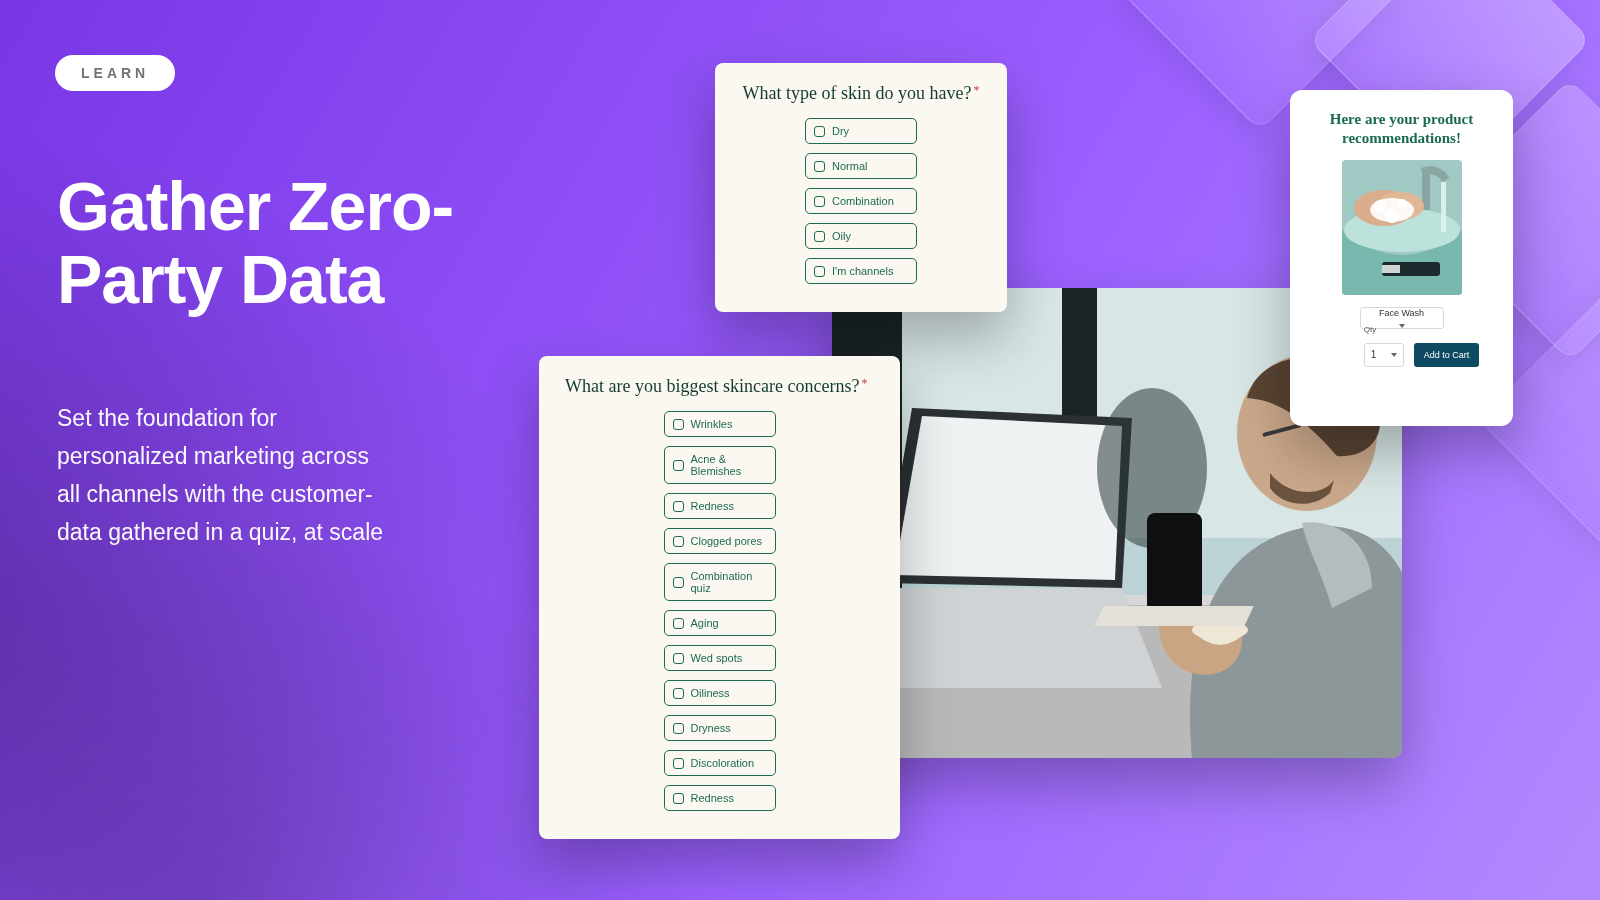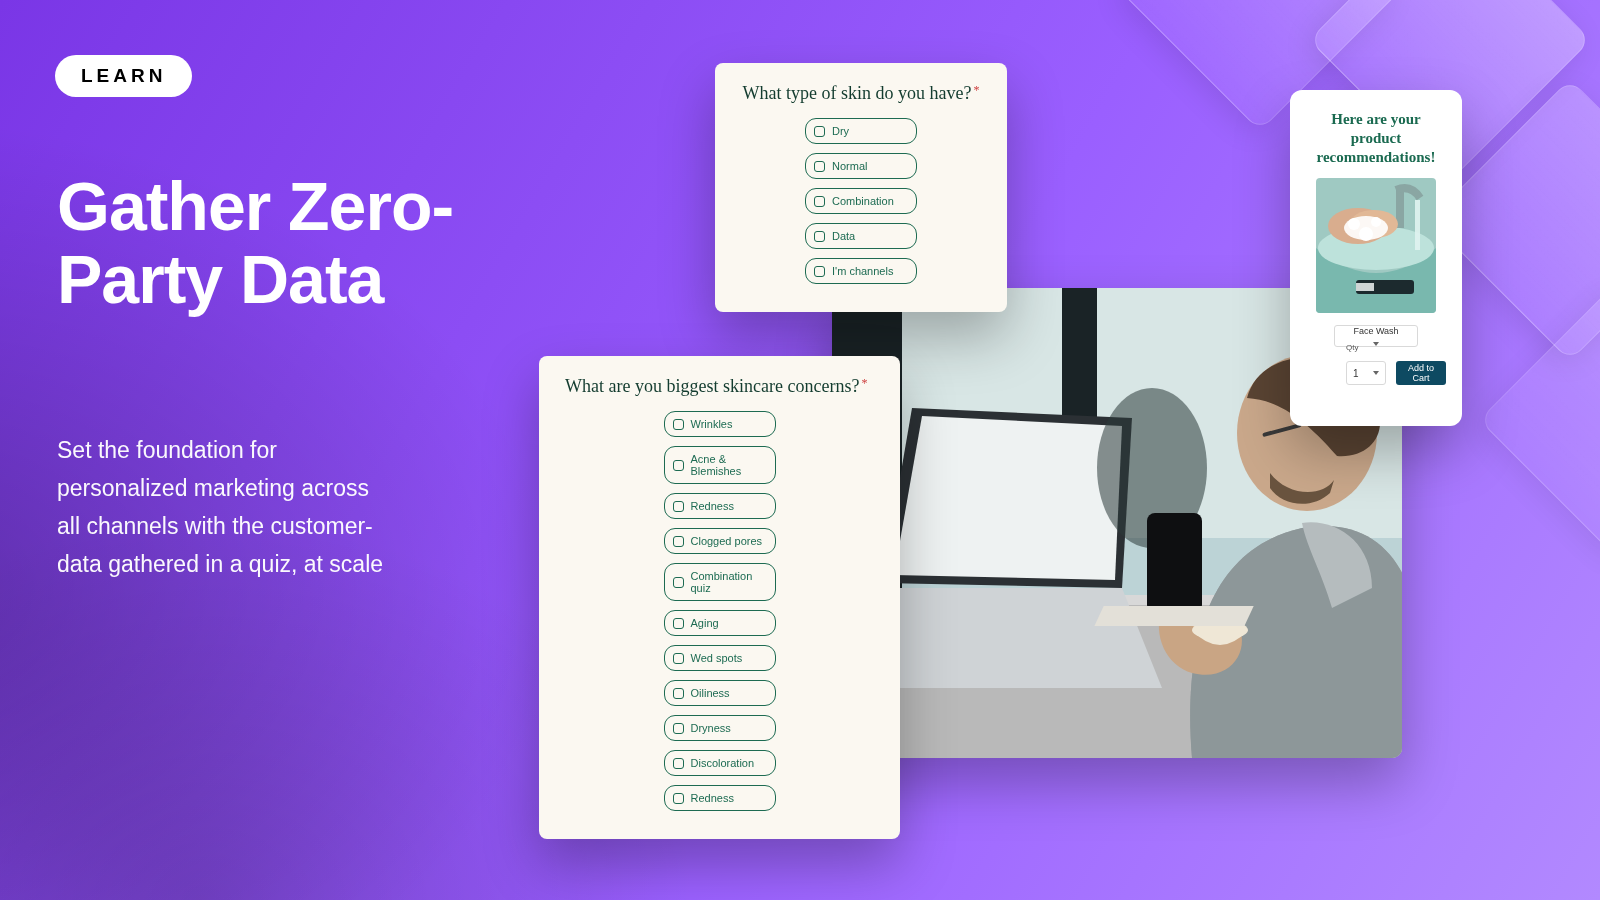--- a/index.html
+++ b/index.html
@@ -24,34 +24,33 @@
     border-radius: 16px;
     background: linear-gradient(180deg, rgba(255,255,255,0.22), rgba(255,255,255,0.06));
     border: 1px solid rgba(255,255,255,0.18);
     transform: rotate(45deg);
     box-shadow: 0 8px 30px rgba(0,0,0,0.10);
   }
 
   
   .pill {
     position: absolute; left: 55px; top: 55px;
-    background: #fff; color: #000000;
+    background: #fff; color: #737373;
     padding: 10px 26px; border-radius: 999px;
-    font-weight: 700; letter-spacing: 4px; font-size: 19px;
+    font-weight: 700; letter-spacing: 4px; font-size: 14px;
   }
   .headline {
     position: absolute; left: 57px; top: 170px; width: 420px;
     color: #fff; font-weight: 700; font-size: 68px; line-height: 1.08;
     letter-spacing: -1px;
   }
   .sub {
     position: absolute; left: 57px; top: 400px; width: 334px;
     color: #fff; font-size: 23px; line-height: 1.65; font-weight: 400;
     opacity: 0.97;
-    margin-top: 32px;
   }
 
   
   .card {
     position: absolute;
     background: #fbf8f1;
     border-radius: 8px;
     box-shadow: 0 25px 55px rgba(0,0,0,0.28);
   }
   .quiz-title {
@@ -59,21 +58,21 @@
     color: #133c2f;
     font-family: Georgia, "Times New Roman", serif;
     font-size: 18px;
     padding: 20px 10px 14px 10px;
   }
   .quiz-title .req { color: #cc3a3a; font-size: 12px; vertical-align: top; margin-left: 2px; }
   .options { display: flex; flex-direction: column; gap: 9px; align-items: center; padding-bottom: 28px; }
   .opt {
     width: 112px;
     border: 1px solid #1d6b52;
-    border-radius: 11px;
+    border-radius: 5px;
     padding: 6px 8px 6px 8px;
     display: flex; align-items: center; gap: 7px;
     color: #1d6b52;
     font-size: 11px;
     background: #fbf8f1;
     cursor: pointer;
   }
   .opt .box {
     width: 11px; height: 11px; border: 1.2px solid #1d6b52; border-radius: 3px; flex: 0 0 auto;
   }
@@ -83,21 +82,21 @@
     position: absolute;
     border-radius: 10px;
     overflow: hidden;
     box-shadow: 0 25px 55px rgba(0,0,0,0.28);
   }
   .photo svg { display: block; }
 
   
   .reco {
     position: absolute;
-    width: 172px; height: 336px;
+    width: 223px; height: 336px;
     background: #fff;
     border-radius: 12px;
     box-shadow: 0 25px 55px rgba(0,0,0,0.28);
     padding: 20px 16px 18px 16px;
     display: flex; flex-direction: column; align-items: center;
   }
   .reco h3 {
     color: #1a6a50;
     font-family: Georgia, "Times New Roman", serif;
     font-weight: 600;
@@ -193,21 +192,21 @@
         <div class="opt">
           <span class="box"></span>
           <span>Normal</span>
         </div>
         <div class="opt">
           <span class="box"></span>
           <span>Combination</span>
         </div>
         <div class="opt">
           <span class="box"></span>
-          <span>Data</span>
+          <span>Oily</span>
         </div>
         <div class="opt">
           <span class="box"></span>
           <span>I'm channels</span>
         </div>
       </div>
   </div>
 
   <div class="card" style="left:523px; top:356px; width:361px;margin-left:16px;">
     <div class="quiz-title" style="text-align:left; padding-left:26px;">

